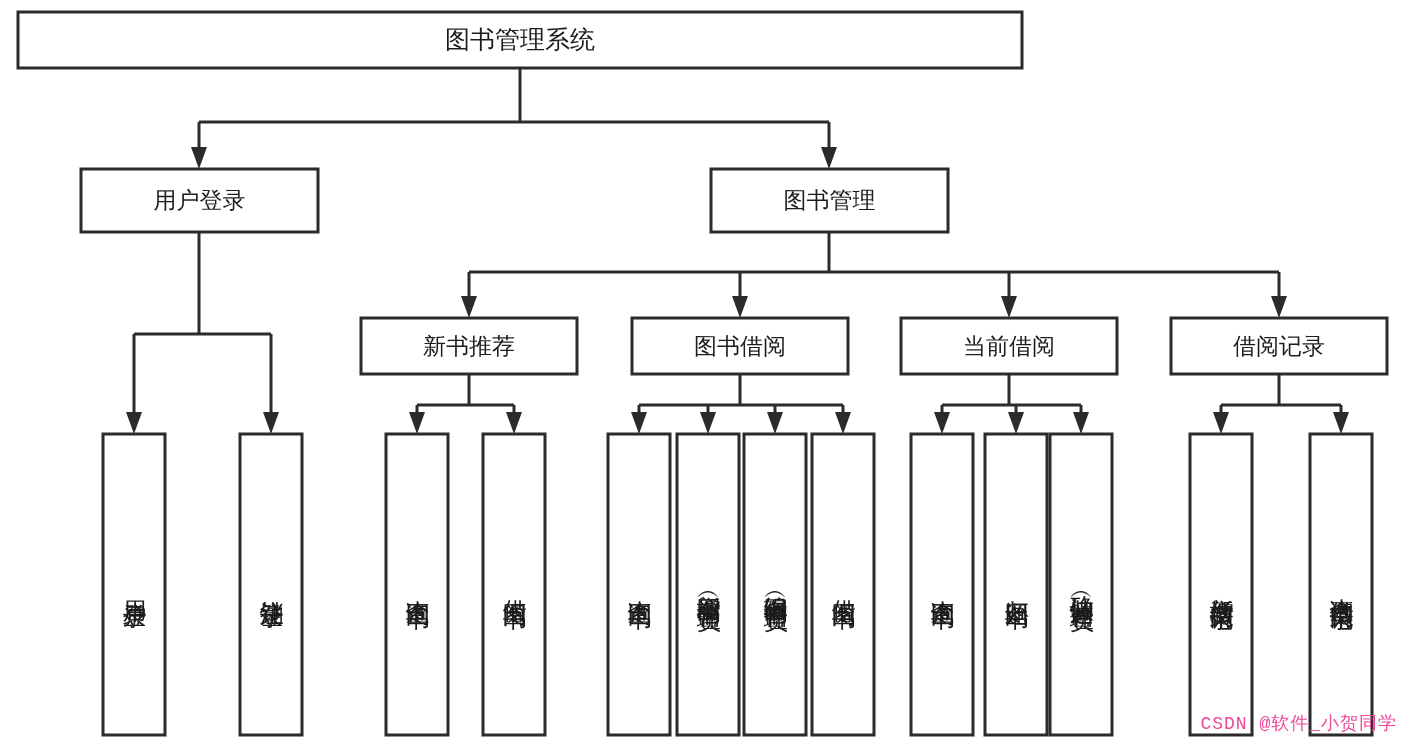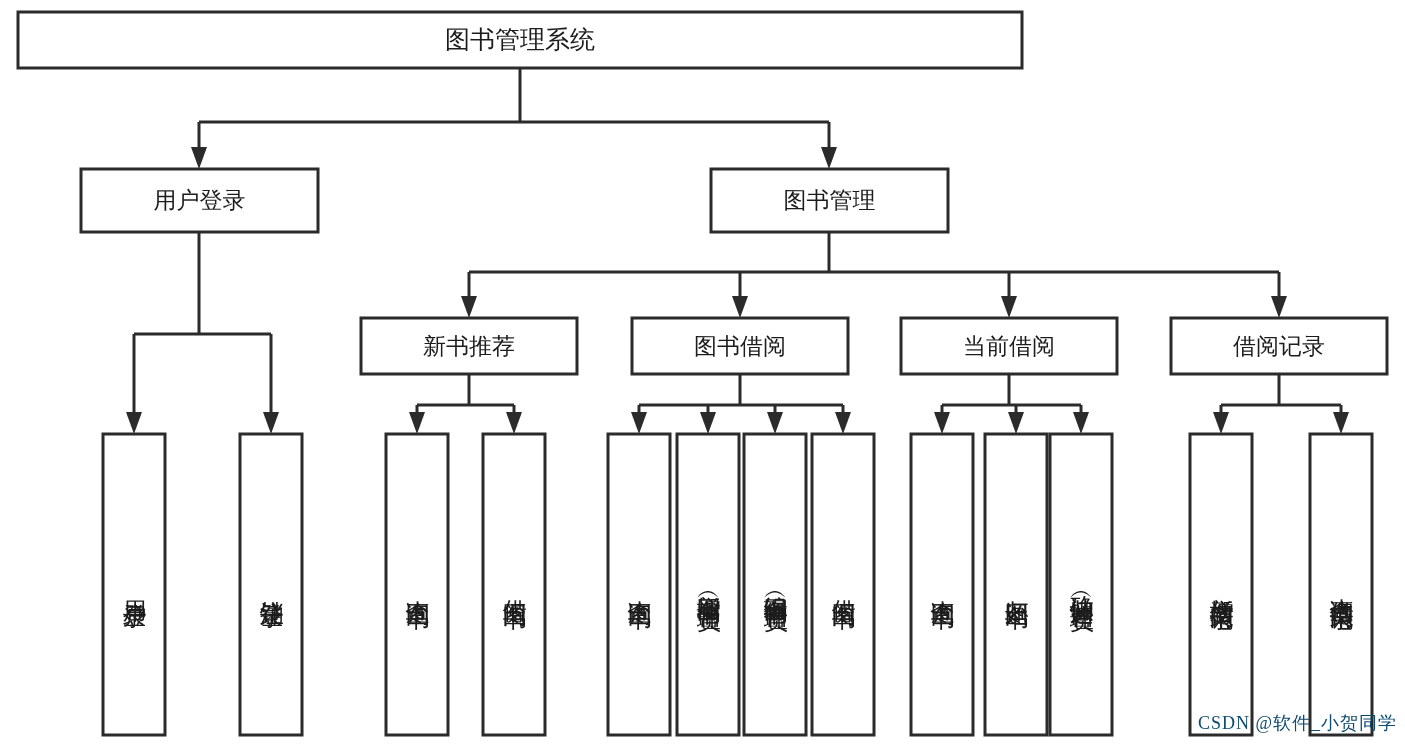--- a/index.html
+++ b/index.html
@@ -76,23 +76,23 @@
     align-items: center;
     justify-content: center;
     text-align: center;
     white-space: nowrap;
     pointer-events: none;
   }
   .watermark {
     position: absolute;
     right: 8px;
     bottom: 6px;
-    font-family: Liberation Serif, serif;
+    font-family: Liberation Mono, monospace;
     font-size: 18px;
-    color: #0c4a6e;
+    color: #ec4899;
     letter-spacing: 1px;
     white-space: nowrap;
     text-align: center;
   }
 </style>
 </head>
 <body>
 
 <div id="diagram-root">
 

